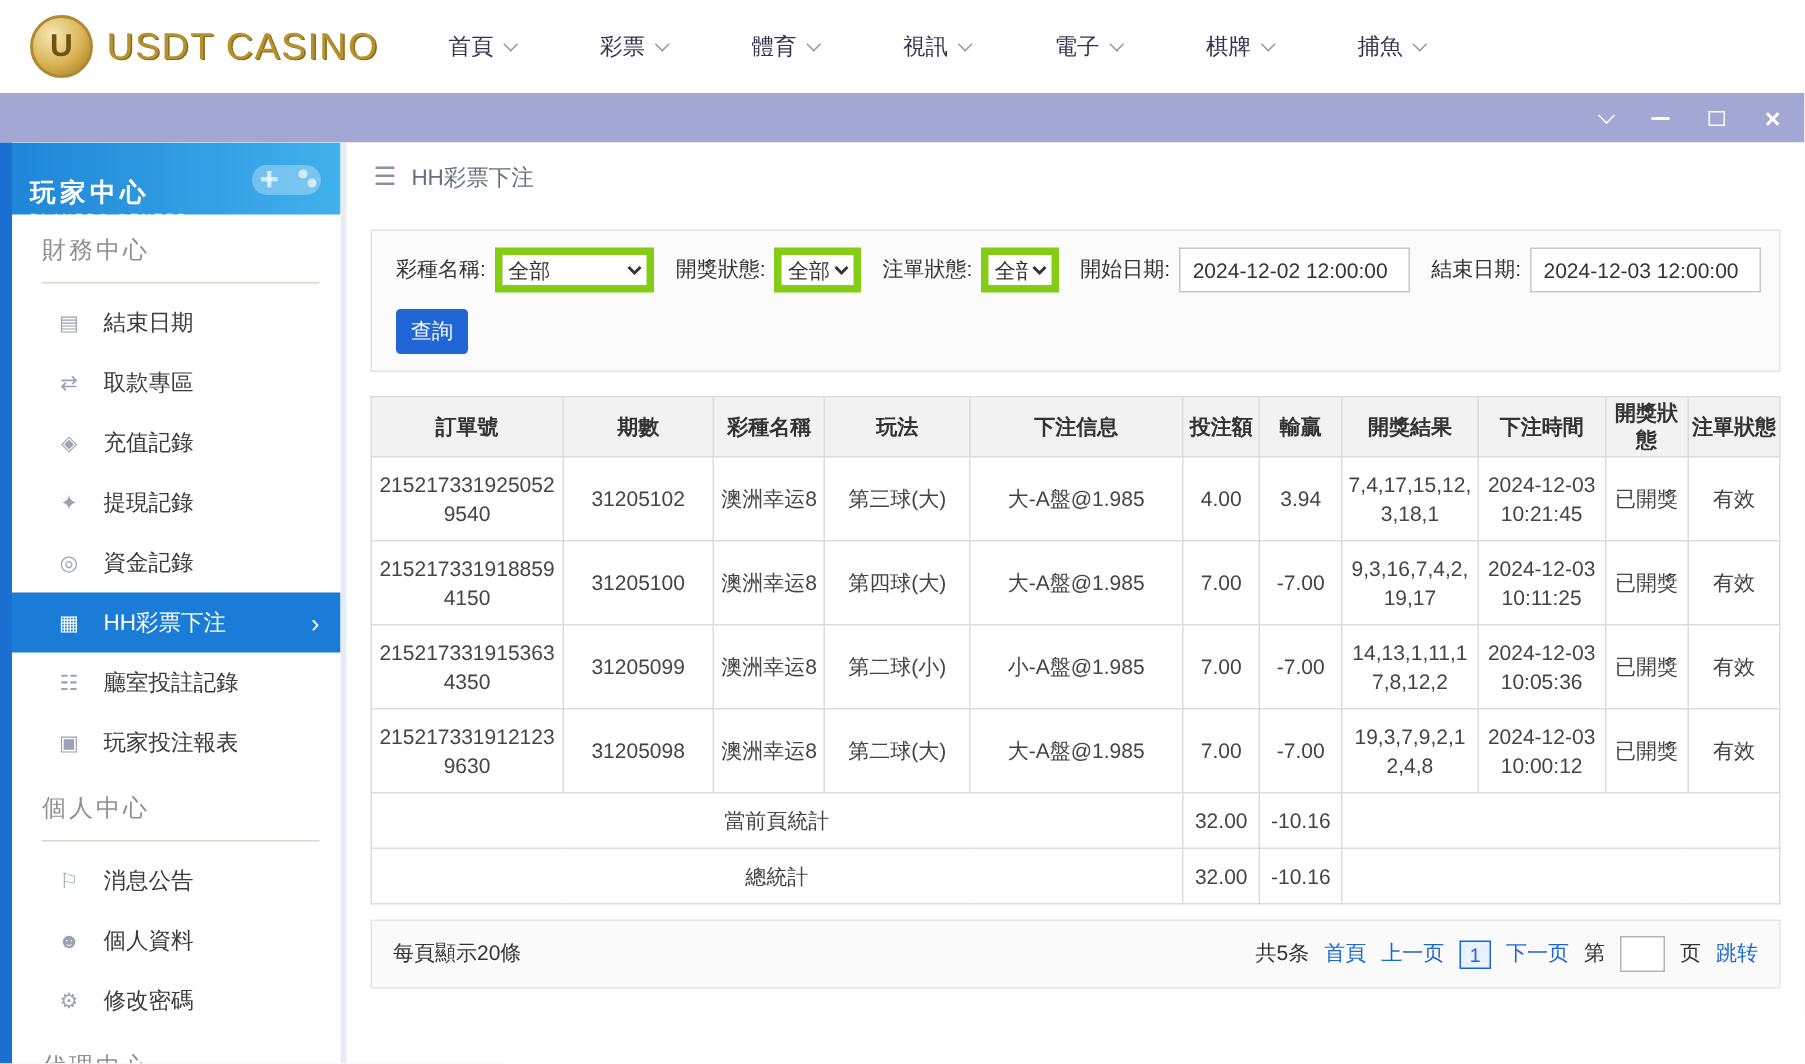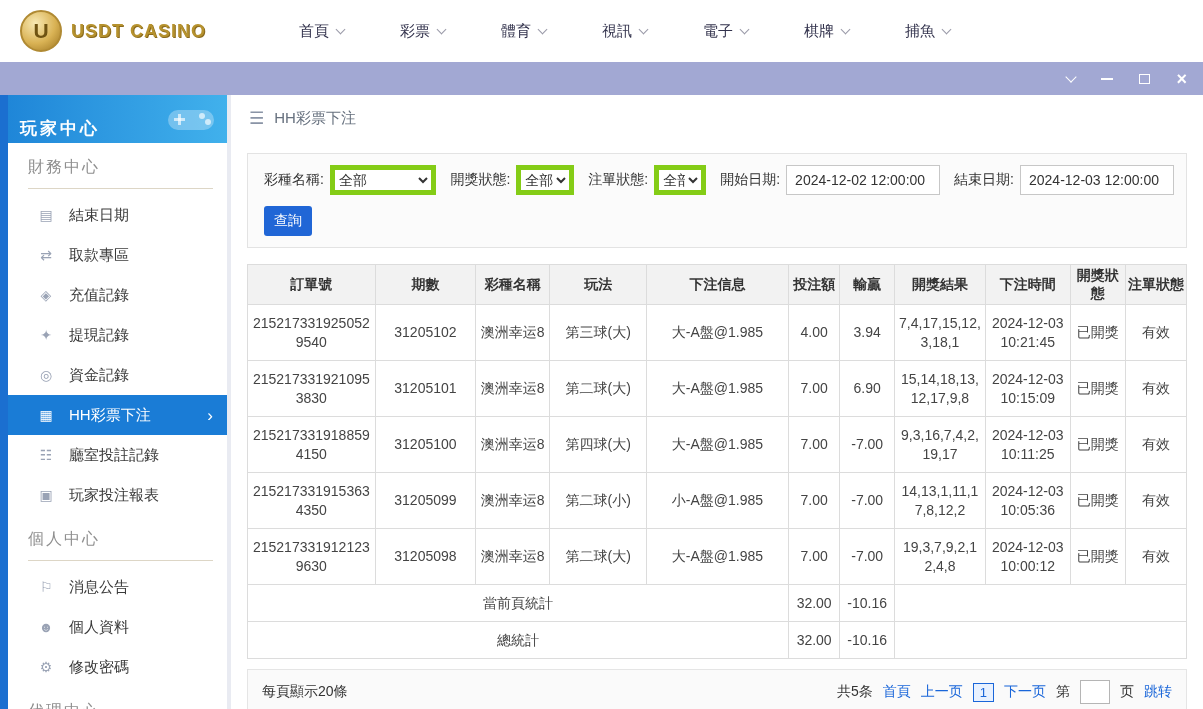--- a/index.html
+++ b/index.html
@@ -7,21 +7,21 @@
   body { font-family:"Liberation Sans","DejaVu Sans",sans-serif; overflow:hidden; background:#fff; }
   .screen { width:1203px; height:709px; display:flex; flex-direction:column; }
 
   
   .topnav { height:62px; background:#fff; display:flex; align-items:center; padding:0 20px; flex:none; }
   .logo { display:flex; align-items:center; gap:9px; width:235px; }
   .coin { width:42px; height:42px; border-radius:50%; flex:none;
           background:radial-gradient(circle at 35% 30%, #f8e9b4, #d9b254 55%, #9c7420);
           border:2px solid #b08a33; display:flex; align-items:center; justify-content:center;
           color:#6f5312; font-weight:bold; font-size:21px; }
-  .logo-text { font-size:18px; font-weight:700; color:#b6922e; letter-spacing:1px; text-shadow:1px 1px 0 #8a6a1d; white-space:nowrap; }
+  .logo-text { font-size:25px; font-weight:400; color:#b6922e; letter-spacing:1px; text-shadow:1px 1px 0 #8a6a1d; white-space:nowrap; }
   .mainmenu { display:flex; gap:56px; margin-left:44px; }
   .menu-item { display:flex; align-items:center; gap:8px; font-size:15px; color:#33334d; cursor:pointer; white-space:nowrap; }
   .chev { width:7px; height:7px; border-right:1.6px solid #9a9aa8; border-bottom:1.6px solid #9a9aa8; transform:rotate(45deg); margin-top:-4px; }
 
   
   .titlebar { height:33px; background:#a2a8d3; display:flex; align-items:center; justify-content:flex-end; flex:none; }
   .wc { display:flex; align-items:center; gap:26px; margin-right:16px; }
   .wc-chev { width:8px; height:8px; border-right:1.6px solid #fff; border-bottom:1.6px solid #fff; transform:rotate(45deg); margin-top:-4px; cursor:pointer; }
   .wc-min { width:12px; height:2px; background:#fff; cursor:pointer; }
   .wc-max { width:11px; height:10px; border:1.6px solid #fff; cursor:pointer; }
@@ -262,33 +262,20 @@
             <td>第三球(大)</td>
             <td>大-A盤@1.985</td>
             <td>4.00</td>
             <td>3.94</td>
             <td>7,4,17,15,12,3,18,1</td>
             <td>2024-12-03 10:21:45</td>
             <td>已開獎</td>
             <td>有效</td>
           </tr>
           <tr>
-            <td>2152173319210953830</td>
-            <td>31205101</td>
-            <td>澳洲幸运8</td>
-            <td>第二球(大)</td>
-            <td>大-A盤@1.985</td>
-            <td>7.00</td>
-            <td>6.90</td>
-            <td>15,14,18,13,12,17,9,8</td>
-            <td>2024-12-03 10:15:09</td>
-            <td>已開獎</td>
-            <td>有效</td>
-          </tr>
-          <tr>
             <td>2152173319188594150</td>
             <td>31205100</td>
             <td>澳洲幸运8</td>
             <td>第四球(大)</td>
             <td>大-A盤@1.985</td>
             <td>7.00</td>
             <td>-7.00</td>
             <td>9,3,16,7,4,2,19,17</td>
             <td>2024-12-03 10:11:25</td>
             <td>已開獎</td>

